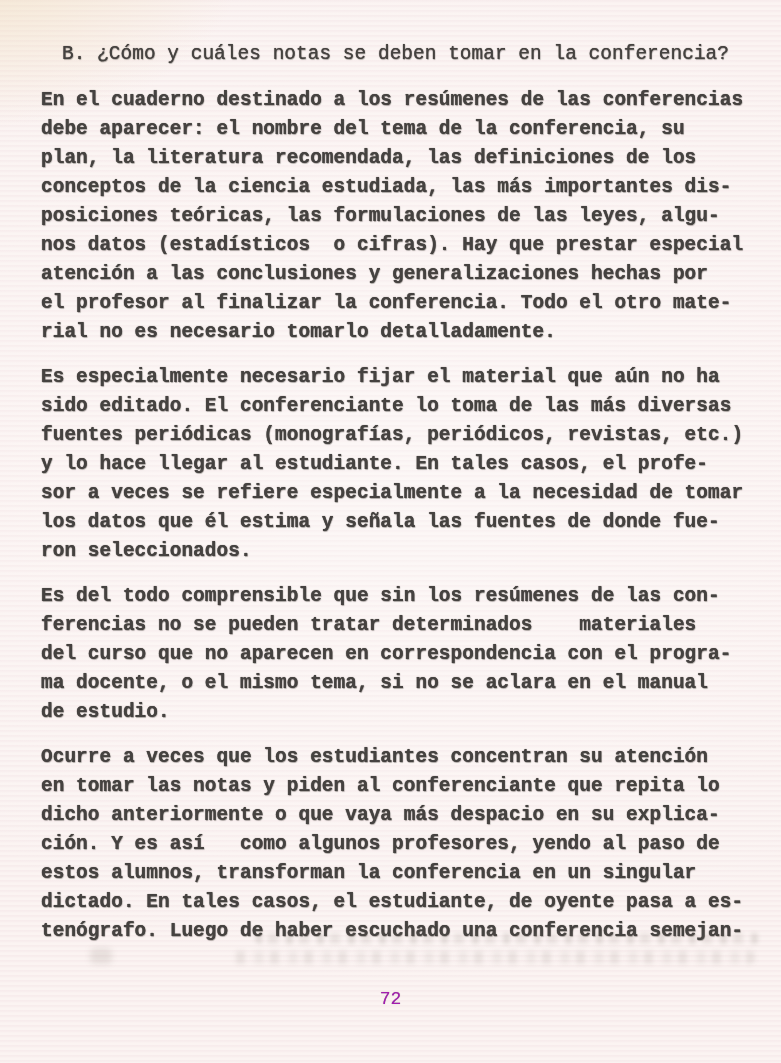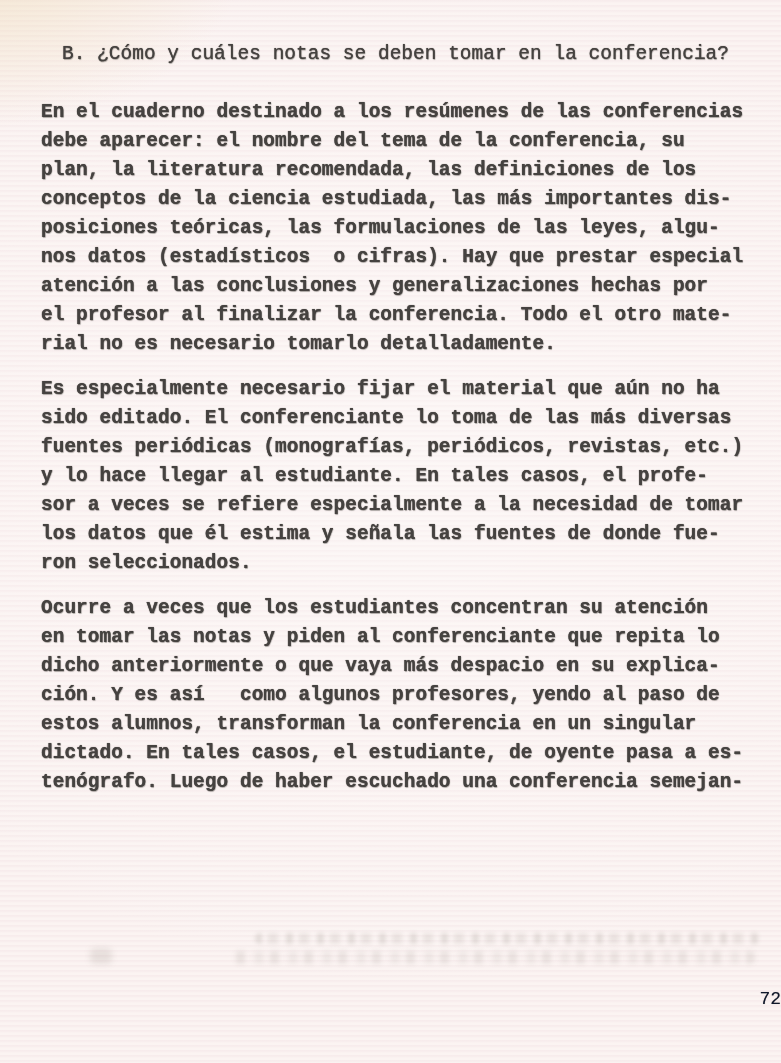--- a/index.html
+++ b/index.html
@@ -39,36 +39,36 @@
     color: #454240;
     white-space: pre;
     text-shadow:
       0 0 0.9px rgba(64,59,54,0.85),
       0.5px 0.5px 0.8px rgba(64,59,54,0.35),
       -0.4px 0.2px 0.6px rgba(64,59,54,0.25);
     margin: 0;
   }
   .heading {
     padding-left: 21px;
-    margin-bottom: 29px;
+    margin-bottom: 17px;
   }
   .para {
     margin-bottom: 16px;
     font-weight: bold;
   }
   .page-number {
     position: absolute;
     top: 985px;
     left: 0;
     width: 781px;
-    text-align: right;
+    text-align: center;
     font-family: "Liberation Mono", "DejaVu Sans Mono", monospace;
     font-size: 18px;
     line-height: 29px;
-    color: #0f172a;
+    color: #a21caf;
     text-shadow: 0 0 0.8px rgba(95,90,84,0.6);
   }
   .bleed {
     position: absolute;
     border-radius: 5px;
     pointer-events: none;
   }
   .bleed-1 {
     left: 255px;
     top: 933px;
@@ -120,20 +120,25 @@
 rial no es necesario tomarlo detalladamente.</p>
 
     <p class="para">Es especialmente necesario fijar el material que aún no ha
 sido editado. El conferenciante lo toma de las más diversas
 fuentes periódicas (monografías, periódicos, revistas, etc.)
 y lo hace llegar al estudiante. En tales casos, el profe-
 sor a veces se refiere especialmente a la necesidad de tomar
 los datos que él estima y señala las fuentes de donde fue-
 ron seleccionados.</p>
 
+    <p class="para">Es del todo comprensible que sin los resúmenes de las con-
+ferencias no se pueden tratar determinados    materiales
+del curso que no aparecen en correspondencia con el progra-
+ma docente, o el mismo tema, si no se aclara en el manual
+de estudio.</p>
 
     <p class="para">Ocurre a veces que los estudiantes concentran su atención
 en tomar las notas y piden al conferenciante que repita lo
 dicho anteriormente o que vaya más despacio en su explica-
 ción. Y es así   como algunos profesores, yendo al paso de
 estos alumnos, transforman la conferencia en un singular
 dictado. En tales casos, el estudiante, de oyente pasa a es-
 tenógrafo. Luego de haber escuchado una conferencia semejan-</p>
   </div>
 

